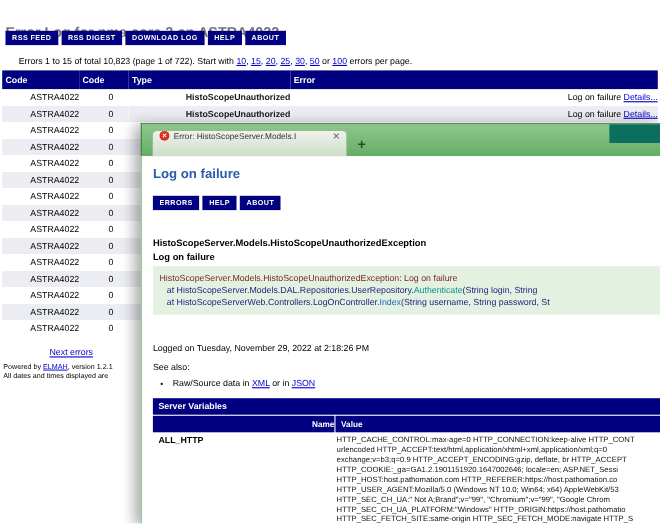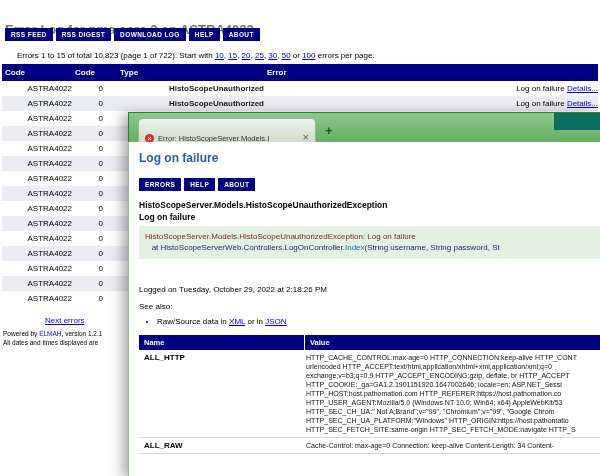--- a/index.html
+++ b/index.html
@@ -18,45 +18,45 @@
   .err-table tr.even td{background:#ecedf3;}
   .err-table td.code-cell{text-align:right;padding-right:14px;}
   .err-table td.type-cell{font-weight:bold;color:#1a1a1a;}
   .next-errors{position:absolute;left:5px;top:316px;font-size:8px;padding-left:40px;}
   .powered{position:absolute;left:3px;top:330px;font-size:6.5px;color:#000;width:124px;white-space:nowrap;overflow:hidden;}
   .dates{position:absolute;left:3px;top:339px;font-size:6.5px;color:#000;width:124px;white-space:nowrap;overflow:hidden;}
 
   
   #popup{position:absolute;left:128px;top:112px;width:472px;height:364px;z-index:10;box-shadow:-5px 2px 12px rgba(0,0,0,.35);}
   .chrome{position:relative;height:30px;background:linear-gradient(#8cc88c,#65ad65);border-top:1px solid #357c35;border-left:1px solid #357c35;box-sizing:border-box;}
-  .tab{position:absolute;left:9px;top:5px;width:178px;height:25px;background:linear-gradient(#eef3ec,#cddcc7);border:1px solid #9eb897;border-bottom:none;border-radius:5px 5px 0 0;display:flex;align-items:flex-end;gap:4px;padding:0 6px;box-sizing:border-box;cursor:pointer;}
+  .tab{position:absolute;left:9px;top:5px;width:178px;height:25px;background:linear-gradient(#eef3ec,#cddcc7);border:1px solid #9eb897;border-bottom:none;border-radius:5px 5px 0 0;display:flex;align-items:flex-start;gap:4px;padding:0 6px;box-sizing:border-box;cursor:pointer;}
   .tab-title{flex:1;font-size:7.5px;color:#333;white-space:nowrap;overflow:hidden;}
   .err-icon{flex:0 0 auto;width:9px;height:9px;border-radius:50%;background:#d93025;color:#fff;font-size:7px;line-height:9px;text-align:center;font-weight:bold;}
   .tab-close{flex:0 0 auto;color:#5f6368;font-size:11px;line-height:11px;cursor:pointer;}
   .newtab{position:absolute;left:196px;top:10px;color:#21521f;font-size:13px;line-height:16px;font-weight:bold;cursor:pointer;}
   .corner{position:absolute;right:0;top:0;width:46px;height:17px;background:#0c6e5f;}
   .popup-body{position:absolute;left:0;top:30px;right:0;bottom:0;background:#fff;overflow:hidden;padding-left:10px;box-sizing:border-box;border-left:1px solid #8fbf8f;}
   #popup .btn-row{position:static;margin-top:13px;}
   .detail-title{margin:9px 0 0 0;font-size:12px;font-weight:600;color:#2a5caa;}
-  .exc-type{margin-top:9px;font-size:8.5px;font-weight:bold;color:#000;}
+  .exc-type{margin-top:25px;font-size:8.5px;font-weight:bold;color:#000;}
   .exc-msg{margin-top:2px;font-size:8.5px;font-weight:bold;color:#000;}
   .stack{margin-top:4px;background:#e3f1e1;padding:5px 0 6px 6px;font-size:8px;line-height:11px;}
   .stack > div{white-space:pre;overflow:hidden;}
   .st-1{color:#7c1f1f;}
   .st-at{color:#1d1d7d;}
   .method-teal{color:#0e8f8f;}
   .method-blue{color:#2a62c0;}
   .logged-on{margin-top:26px;font-size:8px;color:#000;}
   .see-also{margin-top:8px;font-size:8px;color:#000;}
   .see-list{margin:6px 0 0 0;padding-left:18px;font-size:8px;color:#000;}
   .sv-table{margin-top:9px;}
   .sv-caption{background:#000080;color:#fff;font-size:8px;font-weight:bold;padding:3px 0 3px 5px;}
   .sv-head{display:flex;gap:1px;margin-top:1px;}
   .sv-head div{background:#000080;color:#fff;font-size:7.5px;font-weight:bold;padding:3px 0 3px 5px;box-sizing:border-box;}
-  .sv-head .h-name{width:165px;}
+  .sv-head .h-name{width:165px;text-align:right;}
   .sv-head .h-value{flex:1;}
   .sv-row{display:flex;border-bottom:1px solid #d8d8d8;background:#fff;}
   .sv-name{width:165px;box-sizing:border-box;padding:3px 0 3px 5px;font-size:8px;font-weight:bold;color:#000;}
   .sv-value{flex:1;padding:3px 0 3px 2px;font-size:7px;line-height:9px;color:#111;overflow:hidden;}
   .sv-value div{white-space:pre;overflow:hidden;}
 </style>
 </head>
 <body>
 
 <div id="screen">
@@ -198,28 +198,30 @@
       <h2 class="detail-title">Log on failure</h2>
       <div class="btn-row">
           <span class="btn">ERRORS</span>
           <span class="btn">HELP</span>
           <span class="btn">ABOUT</span>
         </div>
       <div class="exc-type">HistoScopeServer.Models.HistoScopeUnauthorizedException</div>
       <div class="exc-msg">Log on failure</div>
       <div class="stack">
         <div class="st-1">HistoScopeServer.Models.HistoScopeUnauthorizedException: Log on failure</div>
+        <div class="st-at"><span>   at HistoScopeServer.Models.DAL.Repositories.UserRepository.</span><span class="method-teal">Authenticate</span><span>(String login, String </span></div>
         <div class="st-at"><span>   at HistoScopeServerWeb.Controllers.LogOnController.</span><span class="method-blue">Index</span><span>(String username, String password, St</span></div>
       </div>
-      <div class="logged-on">Logged on Tuesday, October 29, 2022 at 2:18:26 PM</div>
+      <div class="logged-on">Logged on Tuesday, November 29, 2022 at 2:18:26 PM</div>
       <div class="see-also">See also:</div>
       <ul class="see-list">
         <li><span>Raw/Source data in </span><a class="lnk">XML</a><span> or in </span><a class="lnk">JSON</a></li>
       </ul>
       <div class="sv-table">
+        <div class="sv-caption">Server Variables</div>
         <div class="sv-head">
           <div class="h-name">Name</div>
           <div class="h-value">Value</div>
         </div>
         <div id="sv-rows">
             <div class="sv-row">
               <div class="sv-name">ALL_HTTP</div>
               <div class="sv-value">
                 <div>HTTP_CACHE_CONTROL:max-age=0 HTTP_CONNECTION:keep-alive HTTP_CONT</div>
                 <div>urlencoded HTTP_ACCEPT:text/html,application/xhtml+xml,application/xml;q=0</div>

